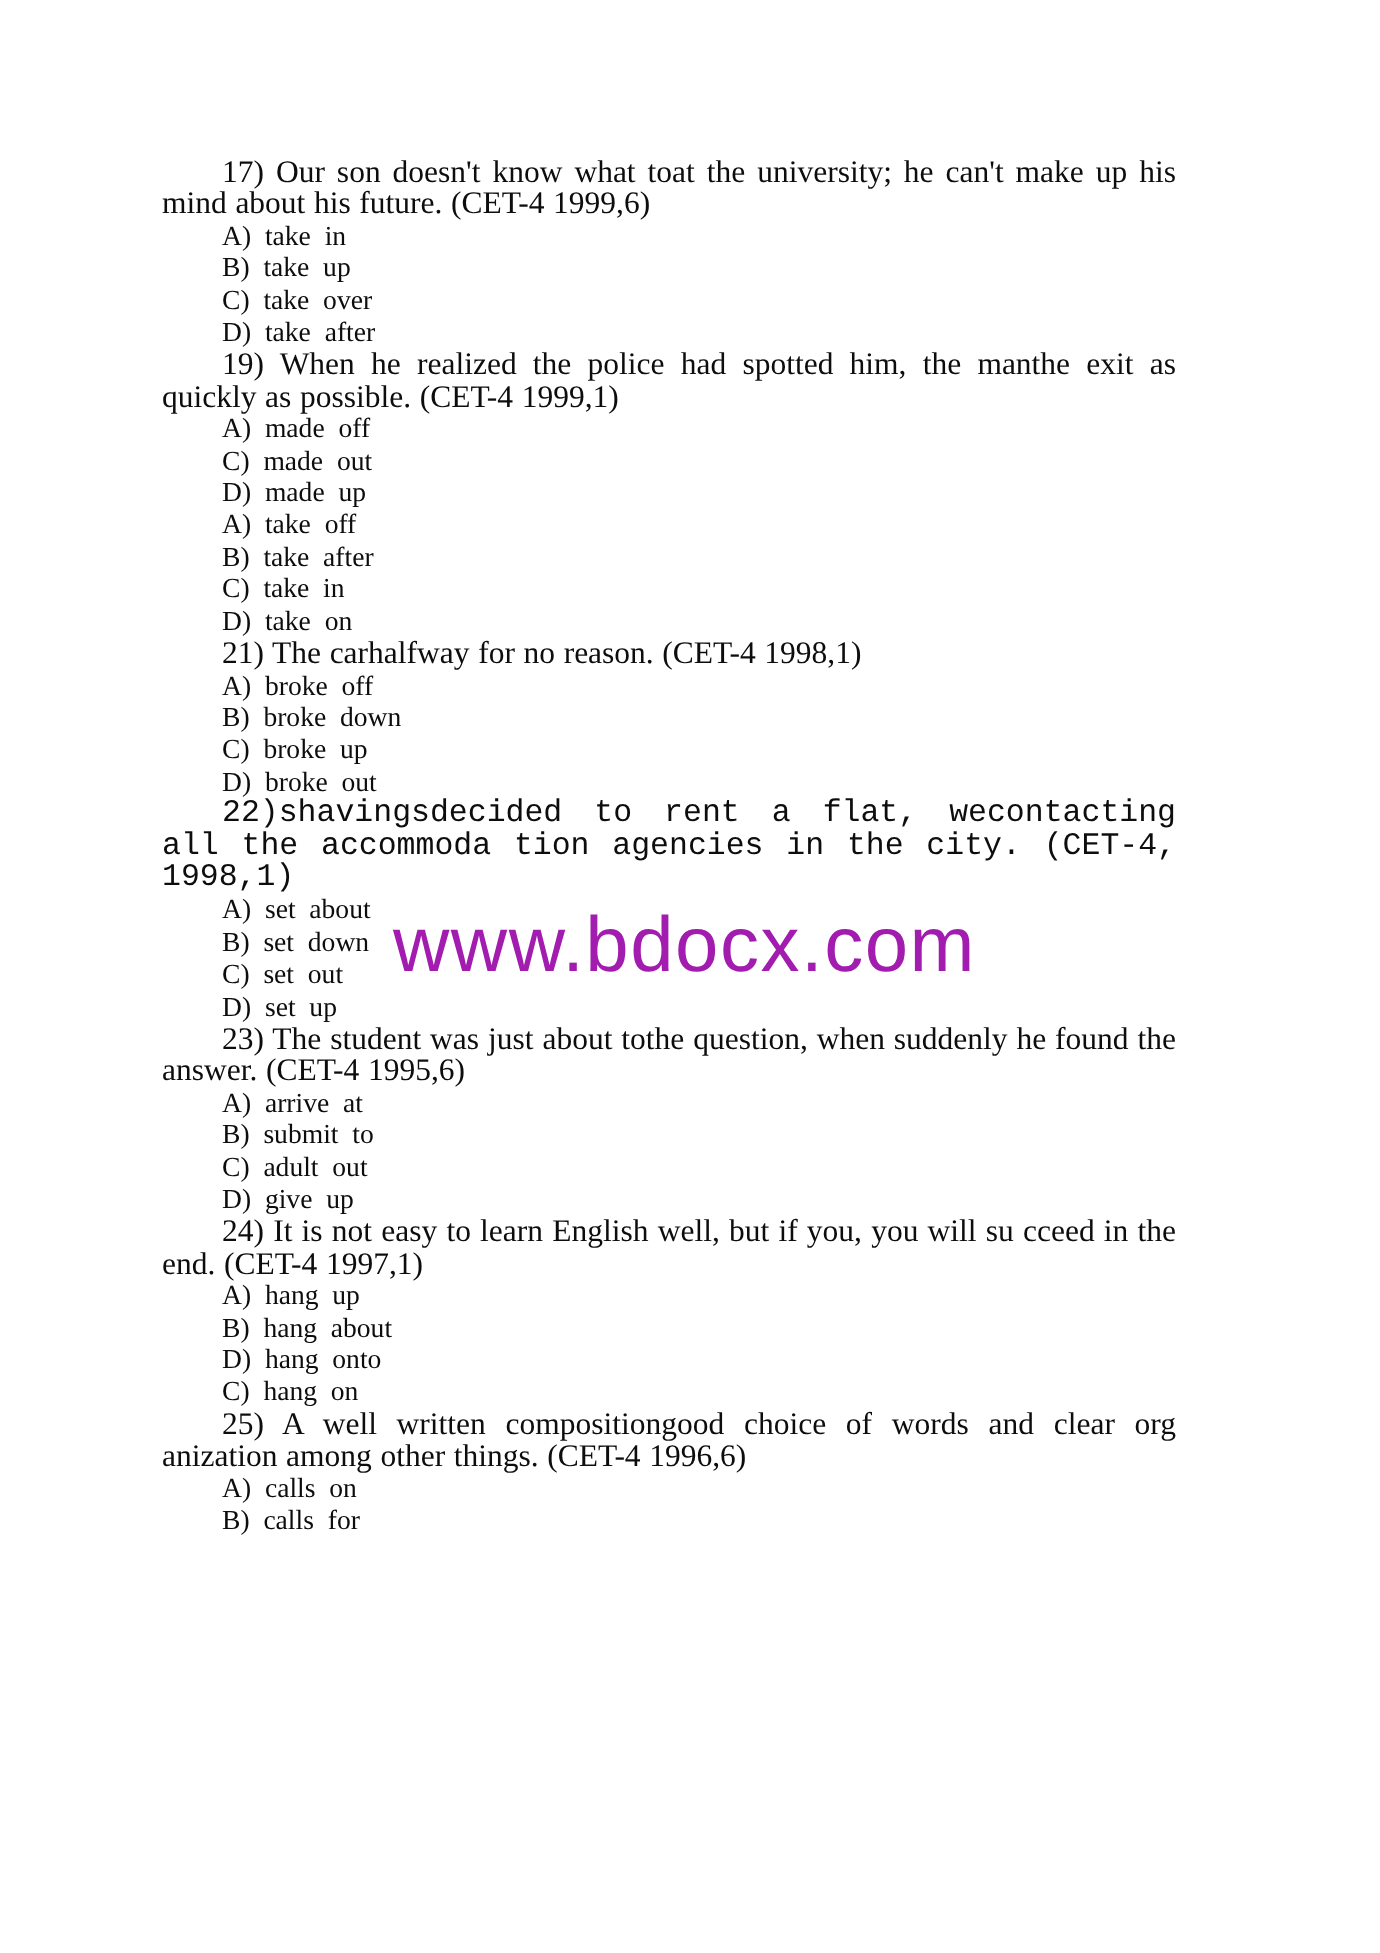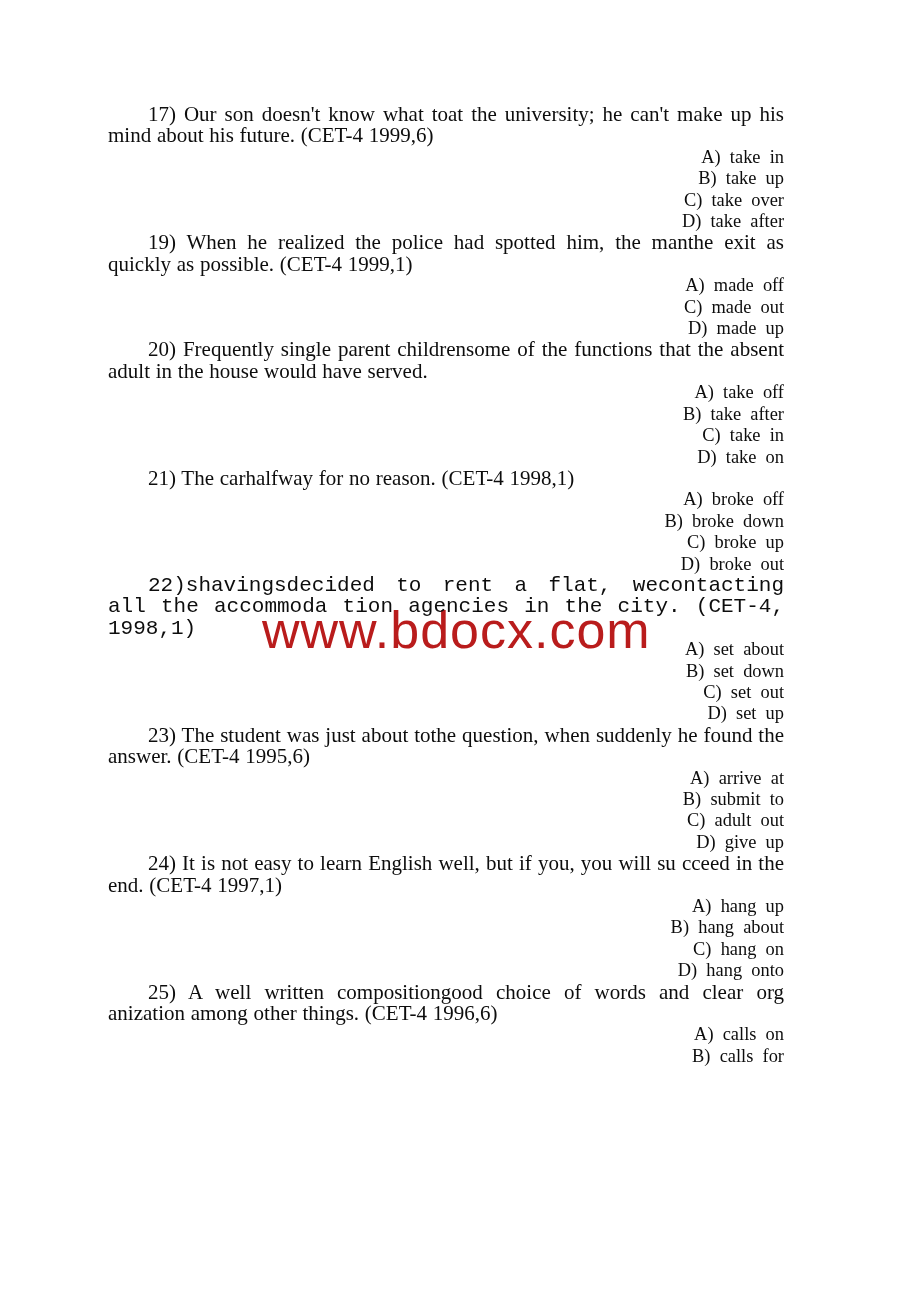--- a/index.html
+++ b/index.html
@@ -61,37 +61,36 @@
   }
 
   
   .option {
     margin: 0;
     padding: 0;
     font-size: 18.4px;
     line-height: 21.4px;
     white-space: pre;
     padding-left: 40px;
-    text-align: right;
   }
 
   
   .watermark {
     position: absolute;
     left: 262px;
     top: 592px;
     width: 420px;
     height: 76px;
     z-index: 1;
     pointer-events: none;
     user-select: none;
     font-family: "Liberation Sans", "DejaVu Sans", sans-serif;
     font-size: 52px;
     letter-spacing: 1px;
-    color: #b91c1c;
+    color: #a21caf;
     line-height: 76px;
     white-space: nowrap;
   }
 </style>
 </head>
 <body>
 
 <div class="page">
 
   <div class="watermark">www.bdocx.com</div>
@@ -108,21 +107,20 @@
 
 
     <div class="question-block">
       <p class="stem">19)  When  he  realized  the  police  had  spotted  him,  the  manthe  exit  as  quickly  as  possible.  (CET-4   1999,1)</p>
       <p class="option">A)  made  off</p>
       <p class="option">C)  made  out</p>
       <p class="option">D)  made  up</p>
     </div>
 
     <div class="question-block">
-      <p class="stem">20)  Frequently  single parent  childrensome  of  the  functions  that  the  absent  adult  in  the  house  would  have  served.</p>
       <p class="option">A)  take  off</p>
       <p class="option">B)  take  after</p>
       <p class="option">C)  take  in</p>
       <p class="option">D)  take  on</p>
     </div>
 
     <div class="question-block">
       <p class="stem">21)  The  carhalfway  for  no  reason.  (CET-4   1998,1)</p>
       <p class="option">A)  broke  off</p>
       <p class="option">B)  broke  down</p>
@@ -143,22 +141,22 @@
       <p class="option">A)  arrive  at</p>
       <p class="option">B)  submit  to</p>
       <p class="option">C)  adult  out</p>
       <p class="option">D)  give  up</p>
     </div>
 
     <div class="question-block">
       <p class="stem">24)  It  is  not  easy  to  learn  English  well,  but  if  you,  you  will  su cceed  in  the  end.  (CET-4   1997,1)</p>
       <p class="option">A)  hang  up</p>
       <p class="option">B)  hang  about</p>
+      <p class="option">D)  hang  onto</p>
       <p class="option">C)  hang  on</p>
-      <p class="option">D)  hang  onto</p>
     </div>
 
     <div class="question-block">
       <p class="stem">25)  A  well written  compositiongood  choice  of  words  and  clear  org anization  among  other  things.  (CET-4   1996,6)</p>
       <p class="option">A)  calls  on</p>
       <p class="option">B)  calls  for</p>
     </div>
 
   </div>
 </div>

